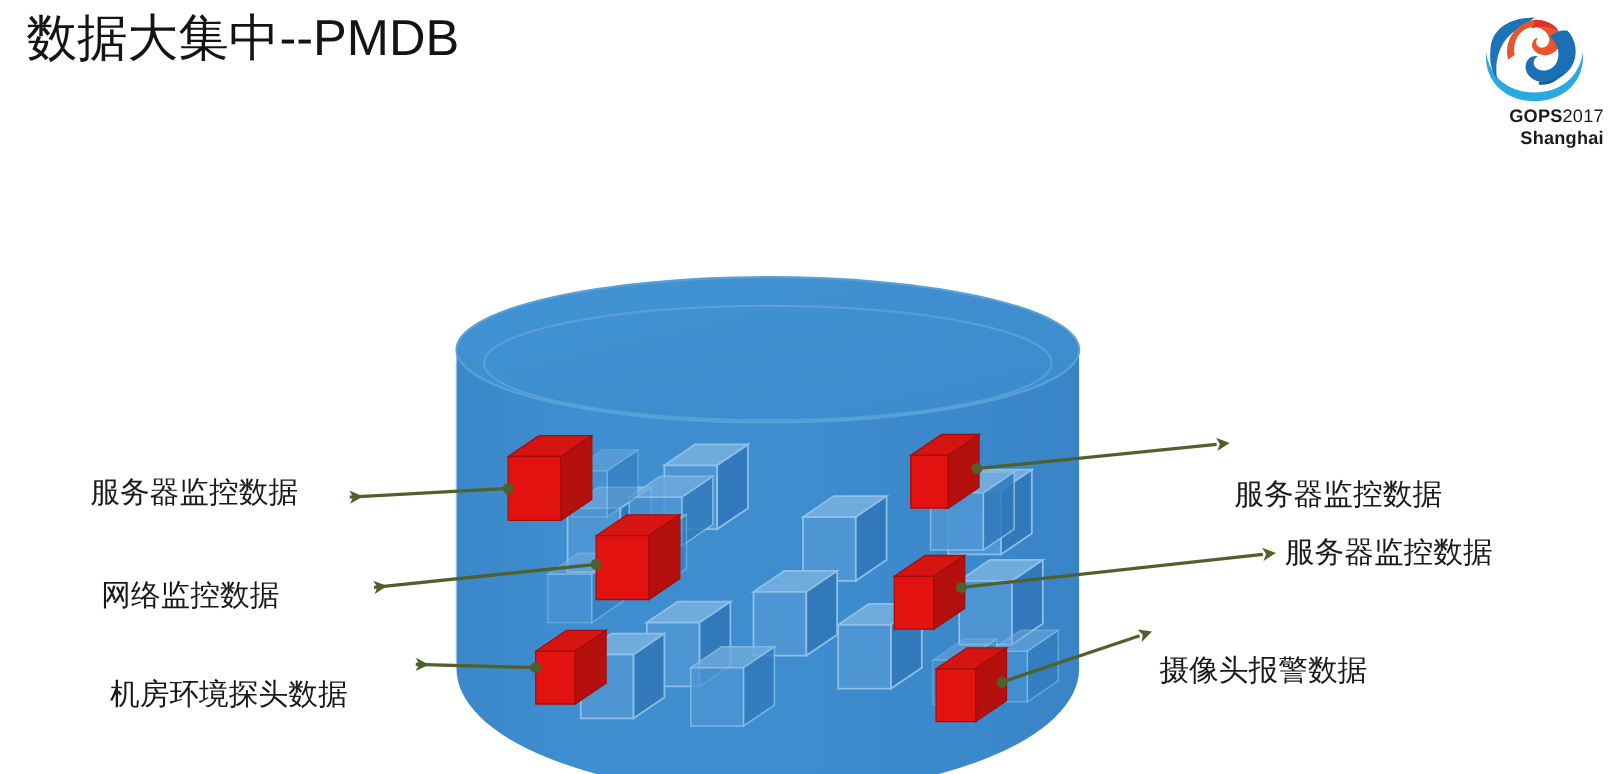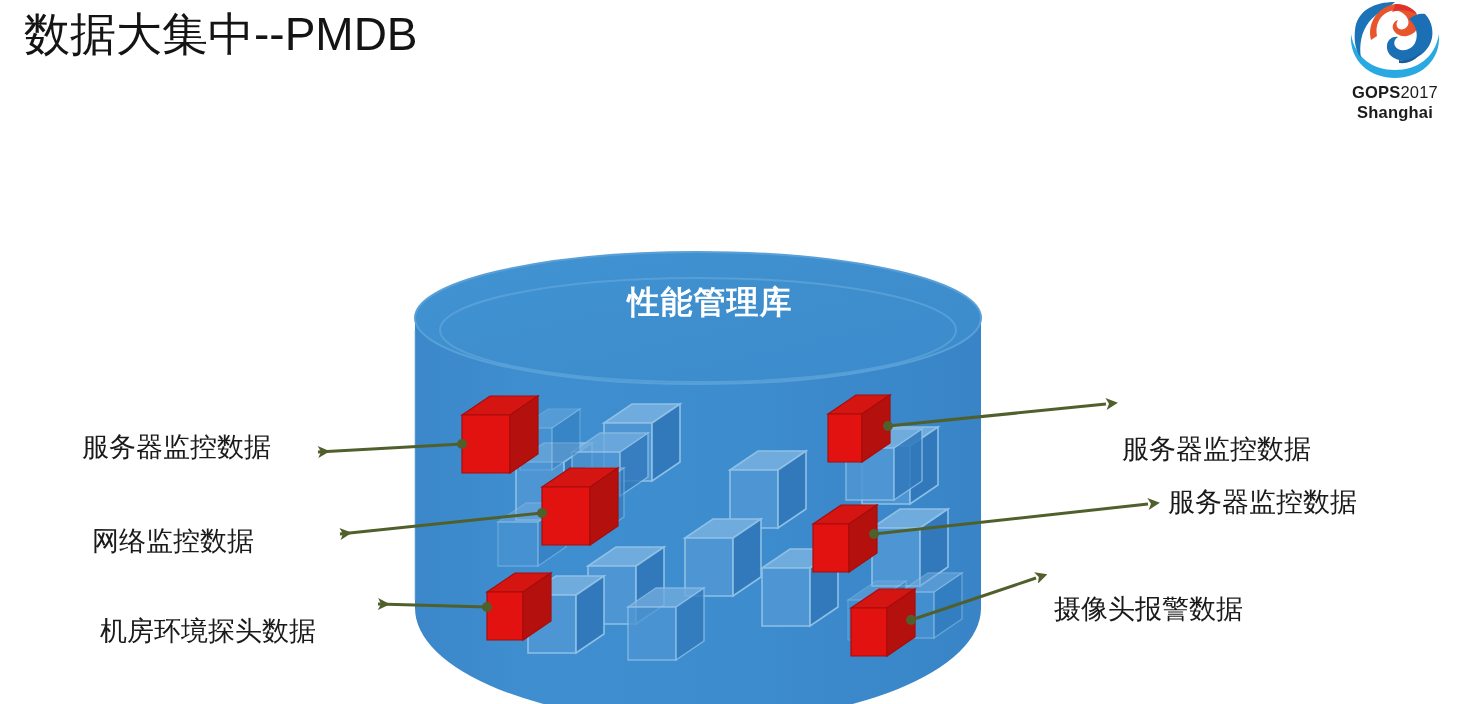--- a/index.html
+++ b/index.html
@@ -25,23 +25,23 @@
     color: #141414;
     letter-spacing: 0px;
     white-space: nowrap;
     line-height: 1.25;
   }
 
   
   .logo {
     position: absolute;
     right: 18px;
-    top: 0;
+    top: 14px;
     width: 126px;
-    text-align: center;
+    text-align: right;
   }
   .logo-mark {
     width: 100px;
     height: 82px;
     margin: 0 auto;
     display: block;
   }
   .logo-line {
     font-size: 16.5px;
     color: #1b1b1b;
@@ -304,21 +304,20 @@
     <line x1="874" y1="534" x2="1148" y2="504" stroke="#50602C" stroke-width="3" marker-end="url(#arrowHeadR)"></line>
     <circle cx="874" cy="534" r="5" fill="#50602C"></circle>
 
     <line x1="911" y1="620" x2="1036" y2="578" stroke="#50602C" stroke-width="3" marker-end="url(#arrowHeadR)"></line>
     <circle cx="911" cy="620" r="5" fill="#50602C"></circle>
   </g>
 </svg>
 </div>
 
 <div class="cyl-caption">
-  <span class="main">性能管理库</span>
 </div>
 
 <div class="callout lbl-app">服务器监控数据</div>
 <div class="callout lbl-net">网络监控数据</div>
 <div class="callout lbl-room">机房环境探头数据</div>
 <div class="callout lbl-server">服务器监控数据</div>
 <div class="callout lbl-cloud">服务器监控数据</div>
 <div class="callout lbl-camera">摄像头报警数据</div>
 
 </body></html>

